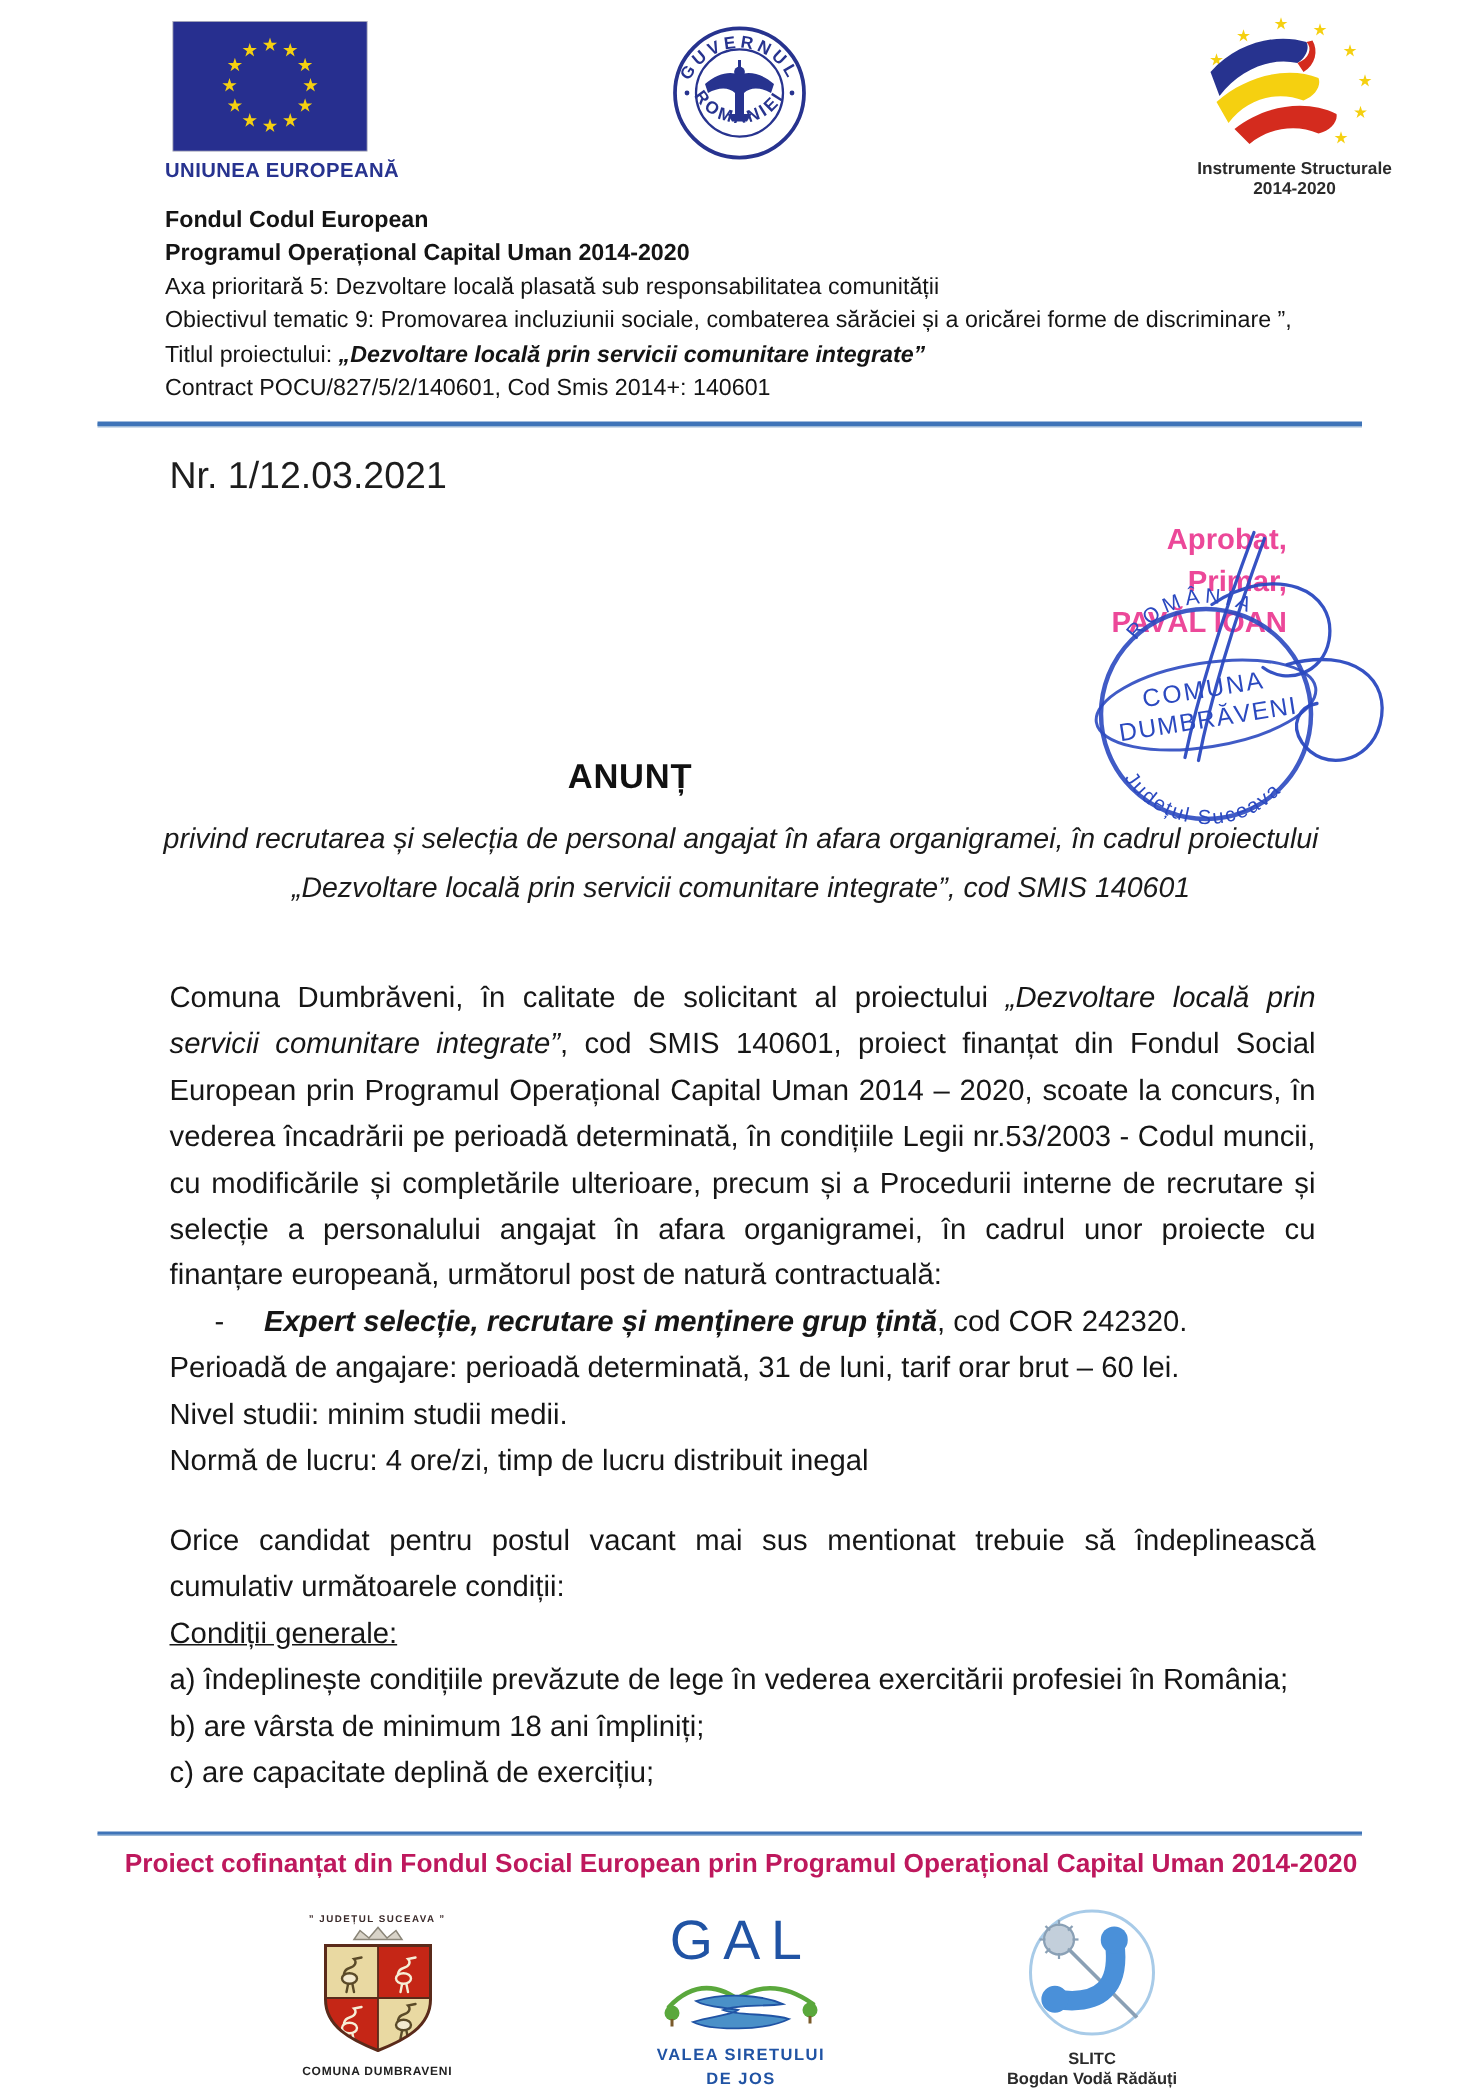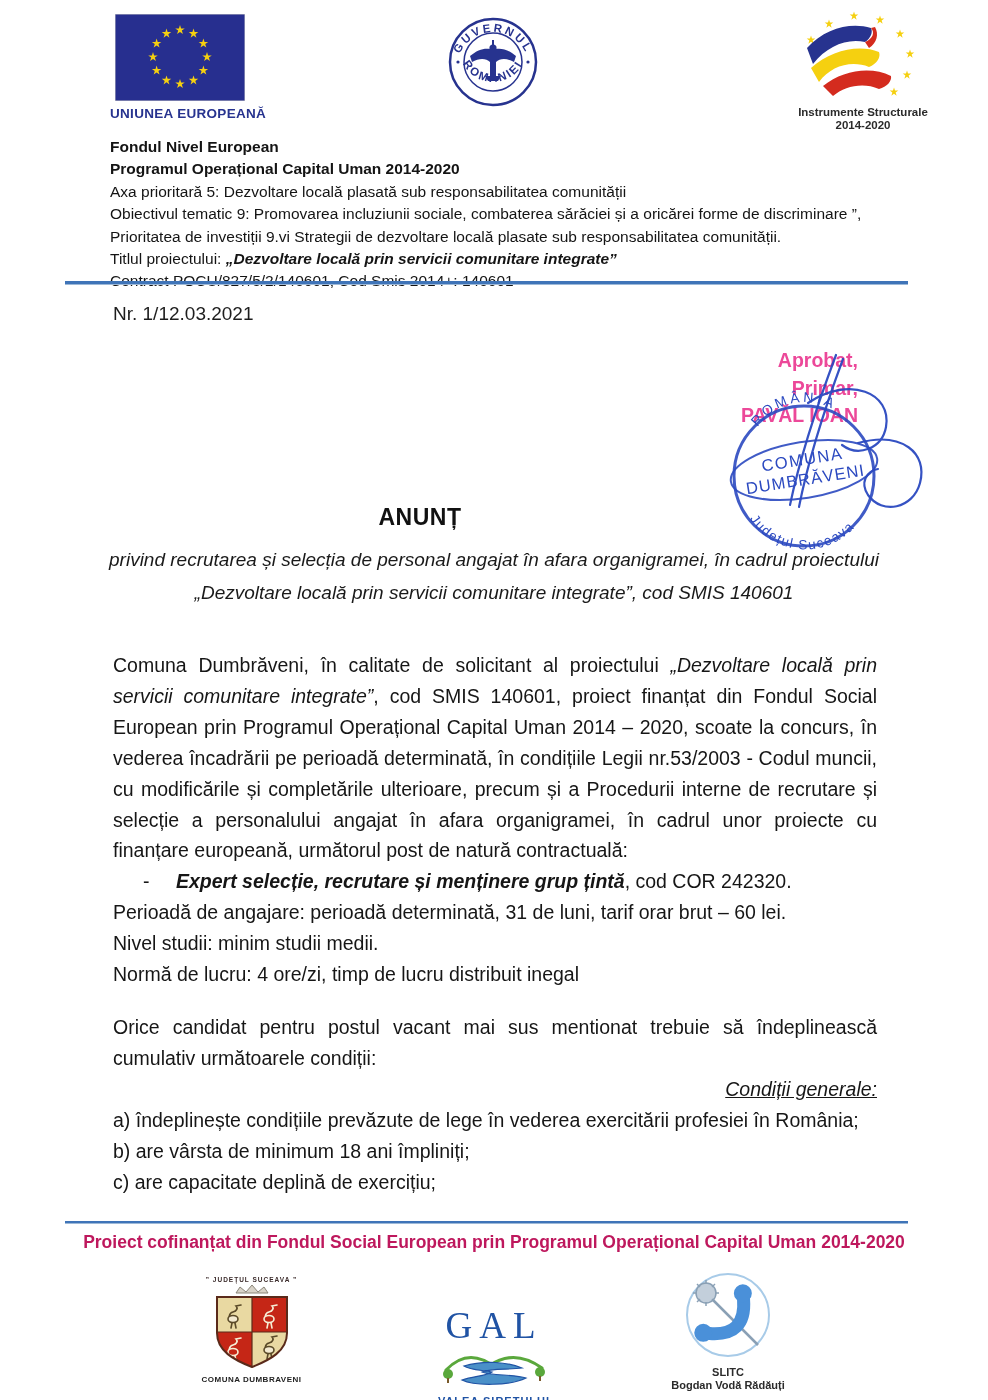--- a/index.html
+++ b/index.html
@@ -14,43 +14,43 @@
   .gov-seal{position:absolute;left:447px;top:16px;}
   .instr-logo{position:absolute;left:788px;top:10px;width:150px;text-align:center;}
   .instr-label{font-size:11.5px;font-weight:bold;color:#2b2b2b;line-height:13px;white-space:nowrap;}
   
   .header-block{position:absolute;left:110px;top:136px;width:808px;font-size:15.5px;line-height:22.4px;color:#141414;}
   .hb{font-weight:bold;}
   .proj-title{font-weight:bold;font-style:italic;}
   .rule{position:absolute;left:65px;width:843px;background:#3f74b8;}
   .rule-top{top:281px;height:2.5px;box-shadow:0 1px 0 #9db9d8;}
   .rule-bottom{top:1221px;height:2px;box-shadow:0 1px 0 #9db9d8;}
-  .doc-number{position:absolute;left:113px;top:303px;font-size:19px;}
+  .doc-number{position:absolute;left:113px;top:303px;font-size:25px;}
   
   .approval{position:absolute;right:130px;top:347px;text-align:right;font-weight:bold;font-size:19.5px;line-height:27.5px;color:#ec4899;}
   .stamp-svg{position:absolute;left:690px;top:345px;pointer-events:none;}
   
   .doc-title{position:absolute;left:0;top:504px;width:840px;text-align:center;font-size:23px;font-weight:bold;letter-spacing:.5px;color:#111;}
   .doc-subtitle{position:absolute;left:60px;top:543px;width:868px;text-align:center;font-style:italic;font-size:19px;line-height:33px;color:#1a1a1a;}
   
   .body-block{position:absolute;left:113px;top:650px;width:764px;font-size:19.5px;line-height:30.9px;color:#161616;}
   .body-block p{margin:0;}
   .just{text-align:justify;}
   .bullet{padding-left:30px;}
   .bullet .dash{display:inline-block;width:33px;}
   .gap-top{margin-top:22px !important;}
-  .cond-head{font-style:italic;text-decoration:underline;text-align:right;}
+  .cond-head{text-decoration:underline;}
   
   .footer-text{position:absolute;left:0;top:1232px;width:988px;text-align:center;font-weight:bold;font-size:17.5px;color:#be185d;}
   .blogo{position:absolute;text-align:center;}
   .blogo-arms{left:194px;top:1276px;width:115px;}
   .arms-top{font-size:6.5px;font-weight:bold;color:#3a2a2a;letter-spacing:1px;white-space:nowrap;}
   .arms-bottom{font-size:8px;font-weight:bold;color:#222;letter-spacing:.5px;margin-top:2px;white-space:nowrap;}
   .blogo-gal{left:420px;top:1276px;width:148px;}
-  .gal-word{font-family:Liberation Serif, serif;font-size:37px;color:#2053a4;letter-spacing:7px;line-height:36px;margin-top:32px;}
+  .gal-word{font-family:Liberation Sans, sans-serif;font-size:37px;color:#2053a4;letter-spacing:7px;line-height:36px;}
   .gal-sub{font-size:11px;font-weight:bold;color:#2053a4;letter-spacing:1px;line-height:14px;margin-top:2px;}
   .blogo-slitc{left:663px;top:1272px;width:130px;}
   .slitc-l1{font-size:11px;font-weight:bold;color:#2b2b2b;line-height:13px;margin-top:2px;}
   .slitc-l2{font-size:11px;font-weight:bold;color:#2b2b2b;line-height:13px;}
 </style>
 </head>
 <body>
 
 <div class="page">
 
@@ -116,25 +116,24 @@
       <path d="M8,38 C26,18 52,12 72,18 C74,22 72,28 66,32 C48,28 28,36 14,54 Z" fill="#27338f"></path>
       <path d="M72,18 C76,22 74,29 66,32 L70,38 C78,33 80,24 76,17 Z" fill="#d42b1e"></path>
       <path d="M12,58 C32,40 60,34 80,42 C82,47 78,54 70,57 C52,50 32,56 20,72 Z" fill="#f5d010"></path>
       <path d="M24,76 C44,60 72,56 92,66 C93,71 88,77 80,79 C64,72 46,76 34,86 Z" fill="#d42b1e"></path>
     </svg>
     <div class="instr-label">Instrumente Structurale</div>
     <div class="instr-label">2014-2020</div>
   </div>
 
   <div class="header-block">
-    <div class="hb">Fondul Nivel European</div>
+    <div class="hb">Fondul Codul European</div>
     <div class="hb">Programul Operațional Capital Uman 2014-2020</div>
     <div>Axa prioritară 5: Dezvoltare locală plasată sub responsabilitatea comunității</div>
     <div>Obiectivul tematic 9: Promovarea incluziunii sociale, combaterea sărăciei și a oricărei forme de discriminare ”,</div>
-    <div>Prioritatea de investiții 9.vi Strategii de dezvoltare locală plasate sub responsabilitatea comunității.</div>
     <div><span>Titlul proiectului: </span><span class="proj-title">„Dezvoltare locală prin servicii comunitare integrate”</span></div>
     <div>Contract POCU/827/5/2/140601, Cod Smis 2014+: 140601</div>
   </div>
 
   <div class="rule rule-top"></div>
 
   <div class="doc-number">Nr. 1/12.03.2021</div>
 
   <div class="approval">
     <div>Aprobat,</div>

